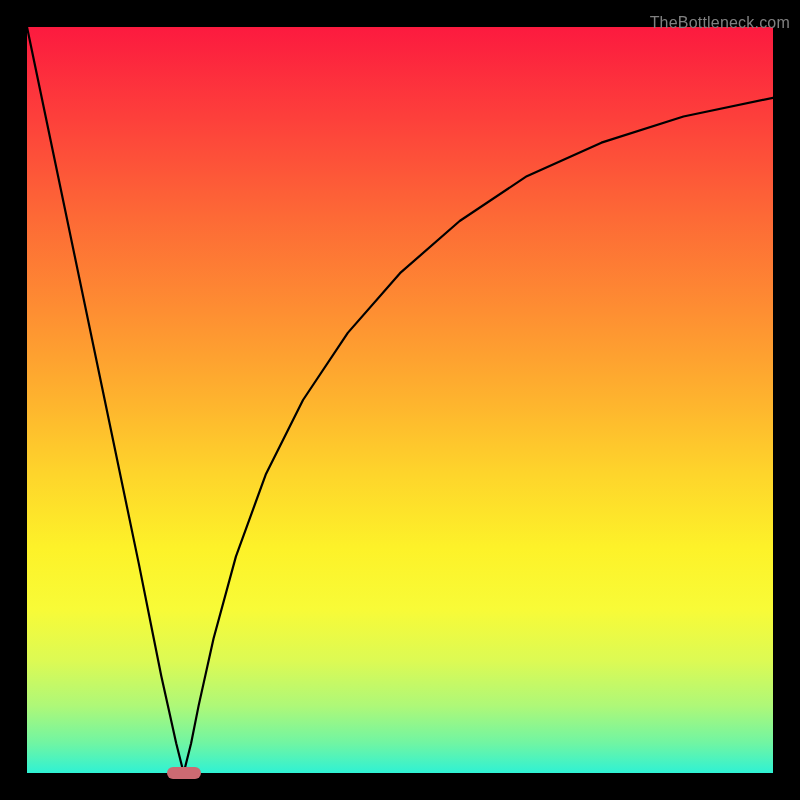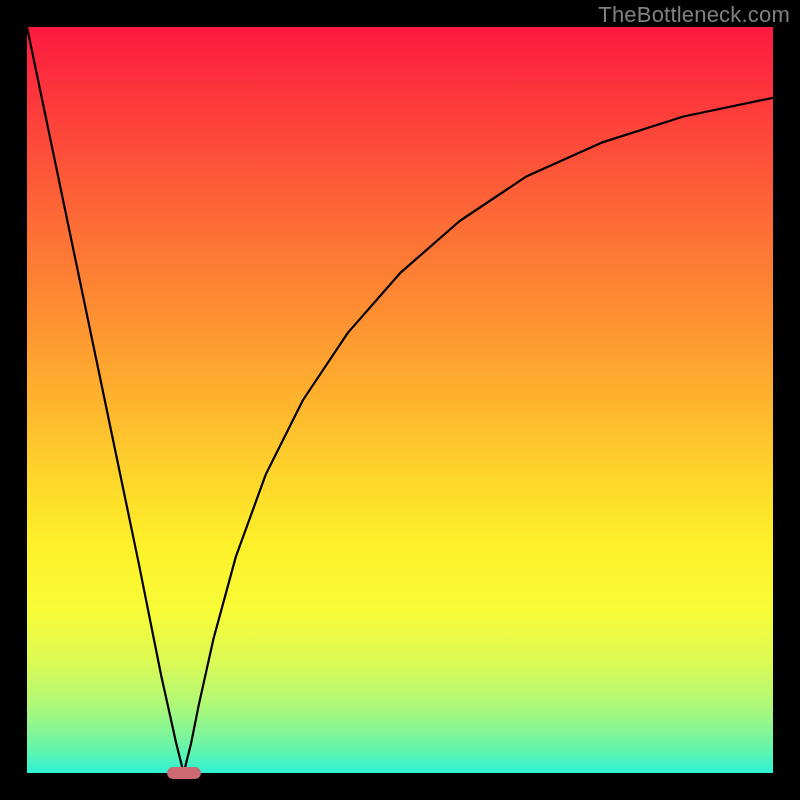--- a/index.html
+++ b/index.html
@@ -12,24 +12,24 @@
     font-family: Arial, Helvetica, sans-serif;
   }
   .frame {
     position: relative;
     width: 800px;
     height: 800px;
     background: #000;
   }
   .watermark {
     position: absolute;
-    top: 2px;
+    top: 14px;
     right: 10px;
     color: #808080;
-    font-size: 22px;
+    font-size: 16px;
     font-weight: 400;
     letter-spacing: 0.2px;
     z-index: 5;
   }
   .plot {
     position: absolute;
     left: 27px;
     top: 27px;
     width: 746px;
     height: 746px;

